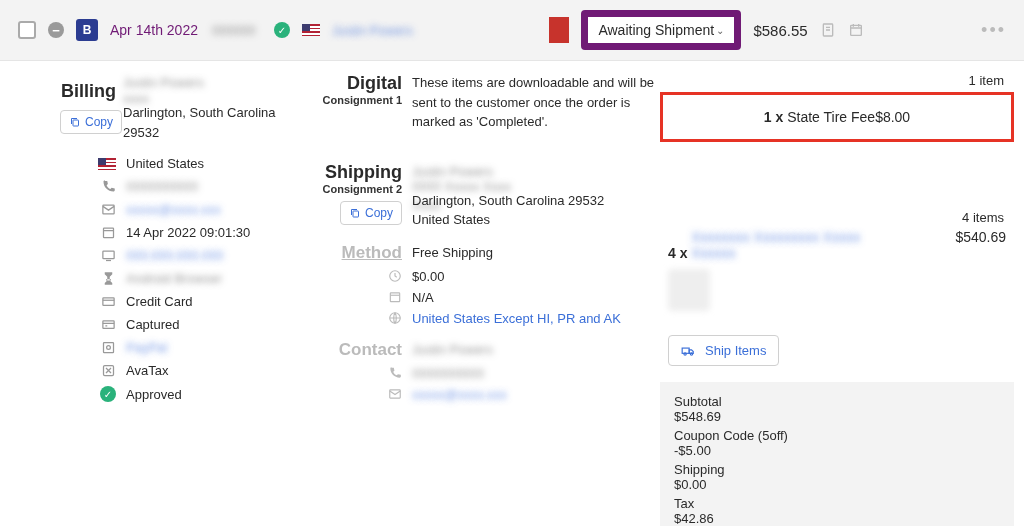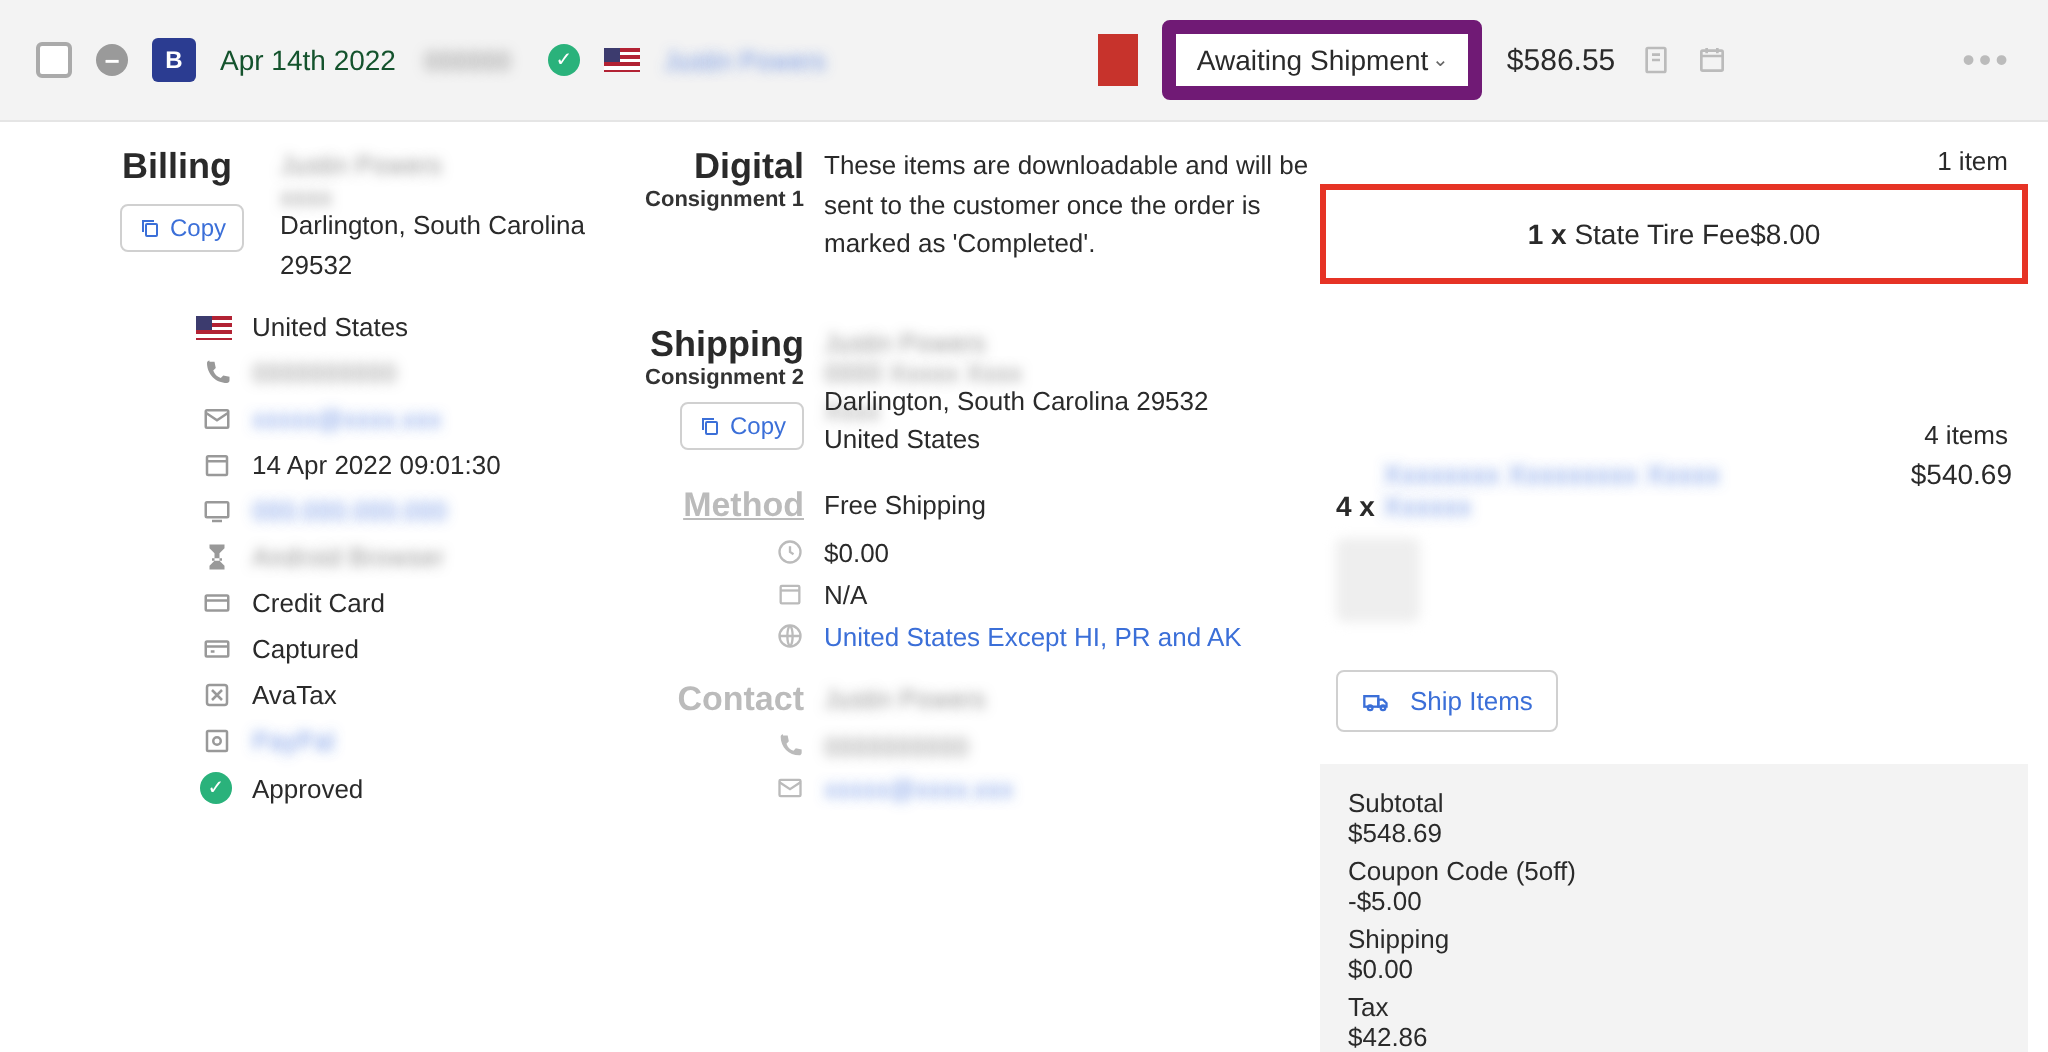--- a/index.html
+++ b/index.html
@@ -1,39 +1,39 @@
 <!DOCTYPE html>
 <html><head>
 <meta charset="utf-8">
 <style>
   * { box-sizing: border-box; margin: 0; padding: 0; }
   body { font-family: -apple-system, BlinkMacSystemFont, "Segoe UI", Helvetica, Arial, sans-serif; font-size: 13px; color: #2a2a2a; background: #fff; width: 1024px; }
   .order-header { display: flex; align-items: center; gap: 12px; background: #f3f3f3; padding: 10px 18px; border-bottom: 1px solid #e5e5e5; }
   .chk { width: 18px; height: 18px; border: 2px solid #aaa; border-radius: 3px; background: #fff; }
   .minus-ico { width: 16px; height: 16px; border-radius: 50%; background: #9a9a9a; display:flex;align-items:center;justify-content:center;color:#fff;font-weight:bold;font-size:13px;line-height:1; }
   .bc-ico { width: 22px; height: 22px; background: #2b3c91; border-radius:3px; display:flex;align-items:center;justify-content:center;color:#fff;font-weight:bold;font-size:12px; }
-  .date-block { font-size: 14px; color:#14532d; width: 90px; line-height:1.3; }
+  .date-block { font-size: 14px; color:#701a75; width: 90px; line-height:1.3; }
   .blur { color: transparent; text-shadow: 0 0 6px rgba(80,80,80,.6); user-select:none; }
   .blur-blue { color: transparent; text-shadow: 0 0 6px rgba(60,110,220,.7); user-select:none; }
   .green-check { width:16px;height:16px;border-radius:50%;background:#2ab27b;display:inline-flex;align-items:center;justify-content:center;color:#fff;font-size:10px; }
   .flag { display:inline-block; width:18px; height:12px; background: linear-gradient(#b22234 0 15%,#fff 15% 30%,#b22234 30% 45%,#fff 45% 60%,#b22234 60% 75%,#fff 75% 90%,#b22234 90% 100%); position:relative; }
   .flag::before { content:""; position:absolute; top:0; left:0; width:8px; height:7px; background:#3c3b6e; }
   .red-sq { width: 20px; height: 26px; background:#c7332c; margin-left:auto; }
   .status-select { display:flex; align-items:center; justify-content:space-between; width:160px; border:7px solid #701a75; border-radius:4px; padding:5px 10px; font-size:14px; background:#fff; }
   .chev { font-size:10px; color:#666; }
   .hdr-total { font-size:15px; font-weight:500; }
   .hdr-ico { color:#bbb; font-size:16px; }
   .dots { color:#bbb; font-size:18px; letter-spacing:2px; }
   .body-cols { display:flex; padding: 12px 0 12px 60px; }
   .col-bill { width: 250px; }
   .col-ship { width: 350px; }
   .col-items { flex: 1; padding-right:10px; }
   .sect-title { font-size:18px; font-weight:700; text-align:right; padding-right:12px; }
   .sect-sub { font-size:11px; font-weight:600; text-align:right; padding-right:12px; color:#333; }
-  .bill-row { display:flex; gap:24px; align-items:flex-start; }
+  .bill-row { display:flex; gap:7px; align-items:center; }
   .bill-left { width: 56px; text-align:right; }
   .bill-right { flex:1; font-size:13px; line-height:1.5; }
   .copy-btn { display:inline-flex; align-items:center; gap:4px; border:1px solid #d0d0d0; border-radius:4px; padding:4px 8px; font-size:12px; color:#3b6fd8; background:#fff; }
   .info-line { display:flex; align-items:center; gap:10px; padding:4px 0; font-size:13px; }
   .ico-col { width:56px; display:flex; justify-content:flex-end; color:#999; }
   .ico-col svg { width:15px; height:15px; }
   .ship-row { display:flex; gap:10px; }
   .ship-left { width:92px; text-align:right; }
   .ship-right { flex:1; font-size:13px; line-height:1.5; }
   .ship-meta { display:flex; align-items:center; gap:10px; padding:3px 0; }
@@ -168,34 +168,34 @@
           <svg viewBox="0 0 24 24" fill="none" stroke="#999" stroke-width="2">
             <rect x="3" y="6" width="18" height="12" rx="1"></rect>
             <path d="M3 10h18M7 14h3"></path>
           </svg>
         </div>
         <div>Captured</div>
       </div>
     <div class="info-line">
         <div class="ico-col">
           <svg viewBox="0 0 24 24" fill="none" stroke="#999" stroke-width="2">
+            <rect x="4" y="4" width="16" height="16" rx="1"></rect>
+            <circle cx="12" cy="12" r="3"></circle>
+          </svg>
+        </div>
+        <div class="blur-blue" style="width:60px;">PayPal</div>
+      </div>
+    <div class="info-line">
+        <div class="ico-col">
+          <svg viewBox="0 0 24 24" fill="none" stroke="#999" stroke-width="2">
             <rect x="4" y="4" width="16" height="16" rx="2"></rect>
             <path d="M8 8l8 8M16 8l-8 8"></path>
           </svg>
         </div>
         <div>AvaTax</div>
-      </div>
-    <div class="info-line">
-        <div class="ico-col">
-          <svg viewBox="0 0 24 24" fill="none" stroke="#999" stroke-width="2">
-            <rect x="4" y="4" width="16" height="16" rx="1"></rect>
-            <circle cx="12" cy="12" r="3"></circle>
-          </svg>
-        </div>
-        <div class="blur-blue" style="width:60px;">PayPal</div>
       </div>
     <div class="info-line">
         <div class="ico-col">
           <span class="green-check">✓</span>
         </div>
         <div>Approved</div>
       </div>
   </div>
 
   <div class="col-ship">

